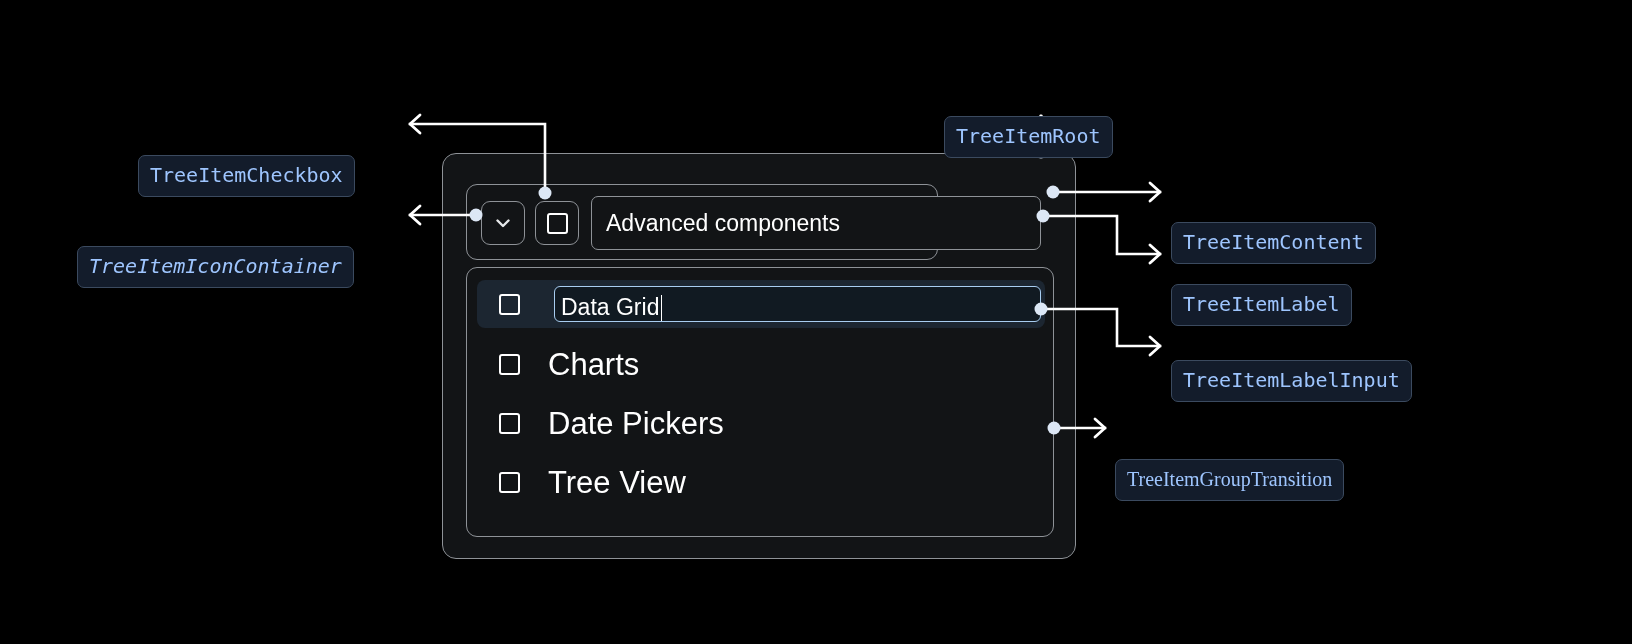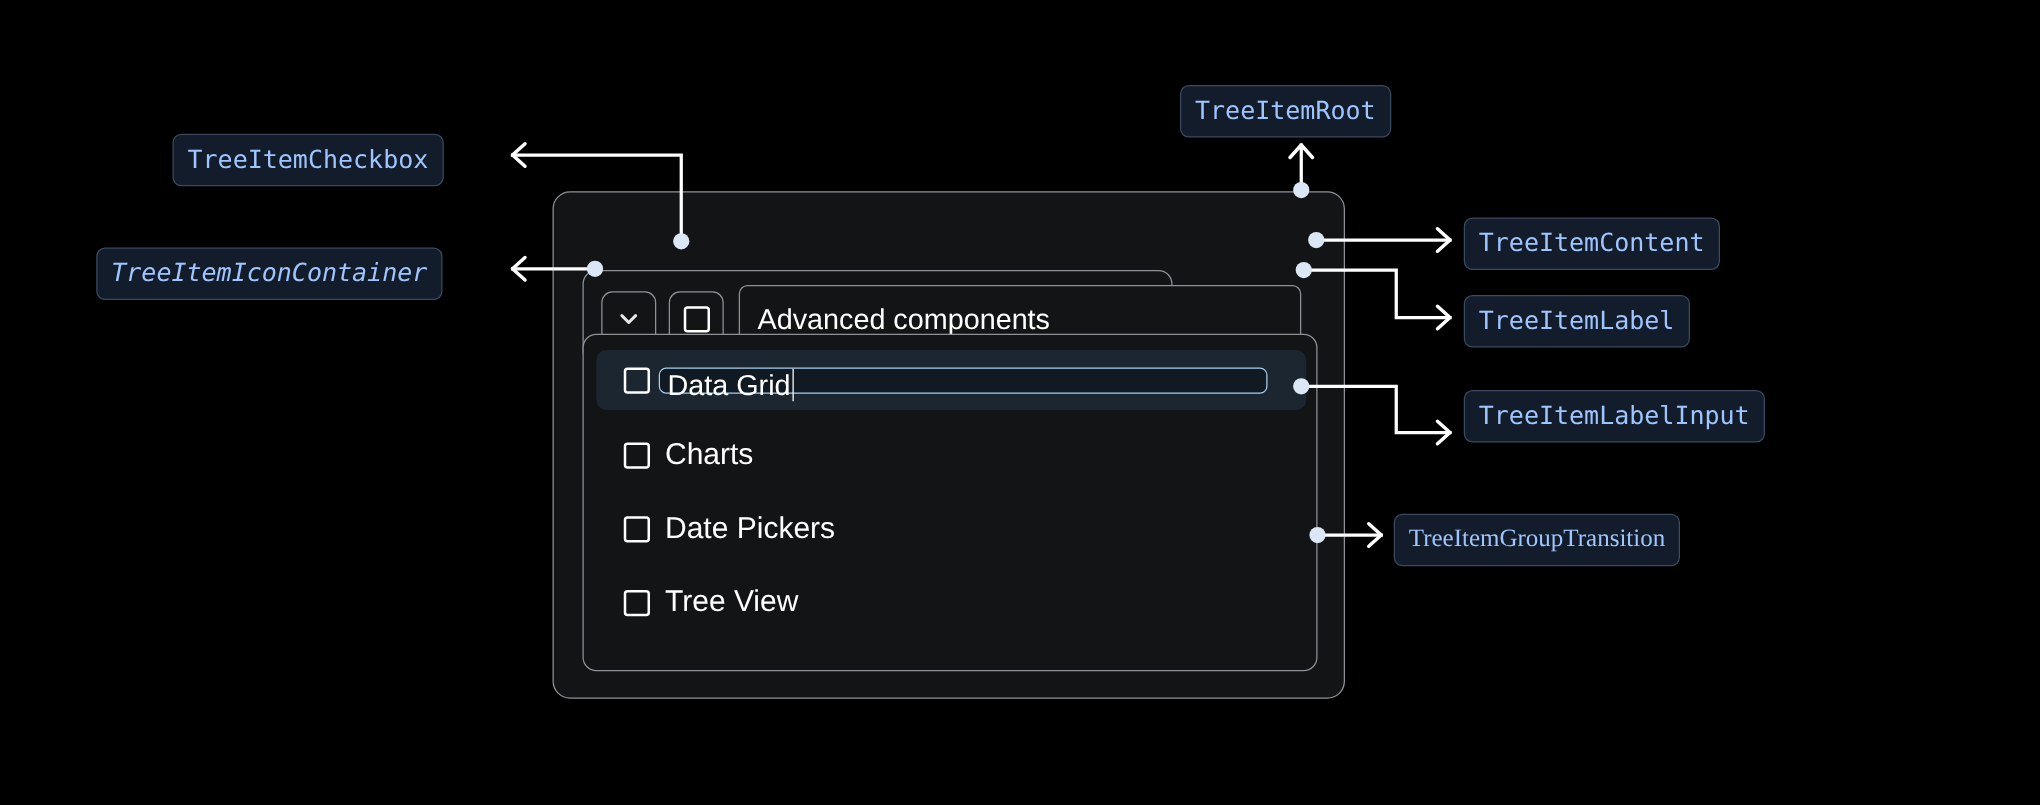--- a/index.html
+++ b/index.html
@@ -41,20 +41,21 @@
     border: 1px solid #3b4a5f;
     border-radius: 7px;
     color: #9ec5fe;
     font-family: "DejaVu Sans Mono", monospace;
     font-size: 20px;
     line-height: 1;
     letter-spacing: 0px;
     padding: 9px 11px 11px 11px;
     white-space: nowrap;
     z-index: 8;
+    margin-top: 48px;
   }
 
   
   #tree-root {
     position: absolute;
     left: 442px;
     top: 153px;
     width: 634px;
     height: 406px;
     box-sizing: border-box;
@@ -67,21 +68,20 @@
   #tree-content {
     position: absolute;
     left: 23px;
     top: 30px;
     width: 472px;
     height: 76px;
     box-sizing: border-box;
     background: #121416;
     border: 1px solid #8e9297;
     border-radius: 11px;
-    margin-top: 32px;
   }
 
   #icon-container {
     position: absolute;
     left: 14px;
     top: 16px;
     width: 44px;
     height: 44px;
     box-sizing: border-box;
     background: #121416;
@@ -165,36 +165,36 @@
     width: 21px;
     height: 21px;
     box-sizing: border-box;
     border: 2px solid #ffffff;
     border-radius: 3px;
     margin-left: 22px;
     flex: none;
   }
 
   .child-text {
-    margin-left: 12px;
+    margin-left: 28px;
     color: #ffffff;
-    font-size: 24px;
+    font-size: 31px;
     line-height: 1;
   }
 
   #label-input {
-    margin-left: 7px;
+    margin-left: 34px;
     width: 487px;
-    height: 21px;
+    height: 36px;
     box-sizing: border-box;
     background: #111a22;
     border: 1px solid #a8cdf0;
     border-radius: 6px;
     display: flex;
-    align-items: flex-start;
+    align-items: flex-end;
     padding-left: 6px;
     color: #ffffff;
     font-size: 23px;
     position: relative;
   }
 
   .caret {
     display: inline-block;
     width: 1px;
     height: 26px;

